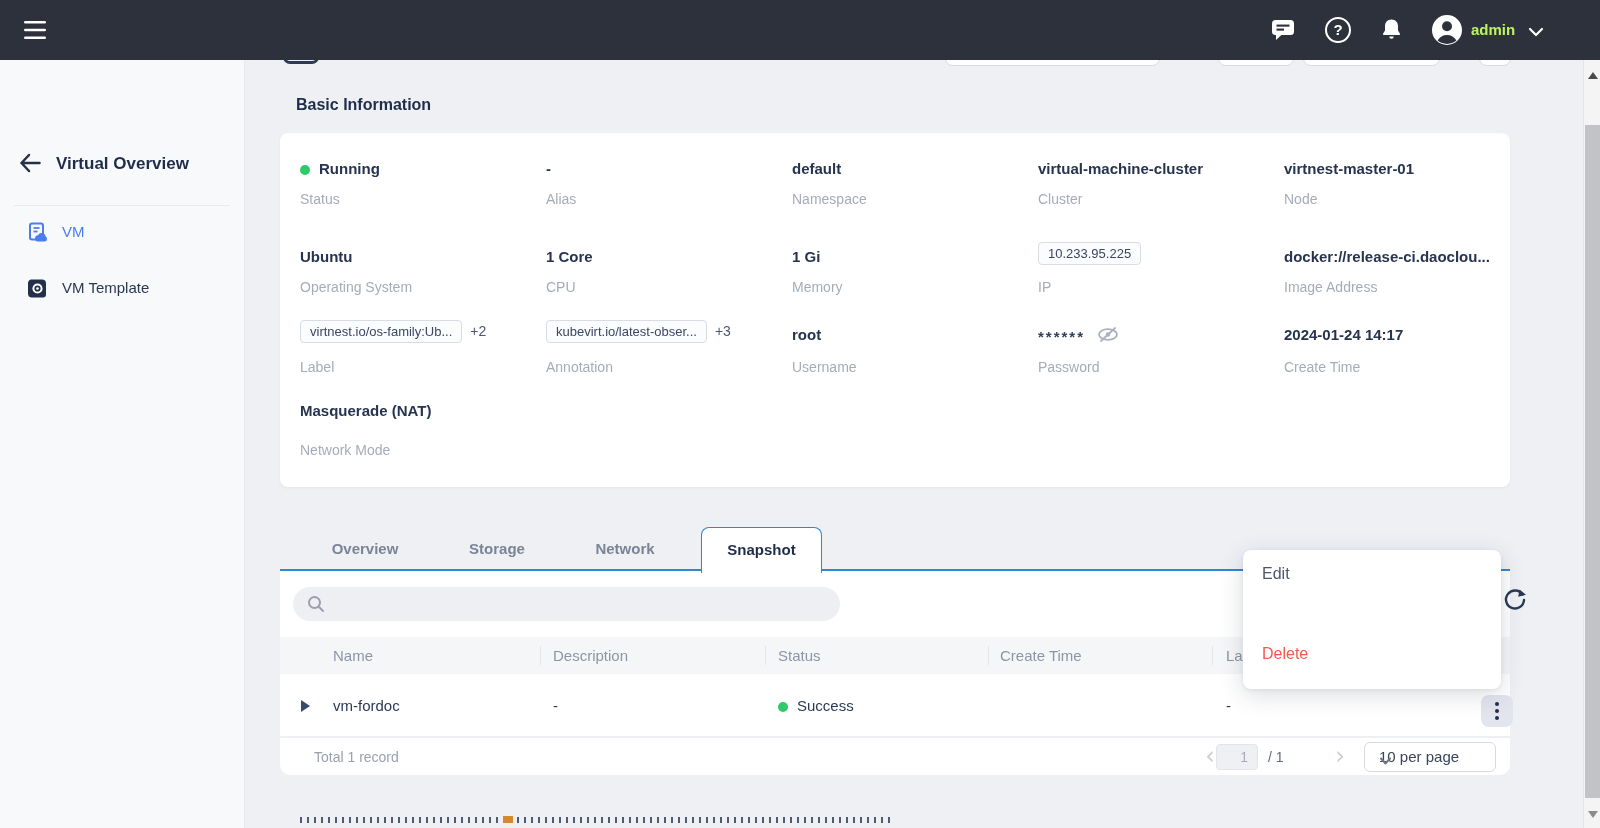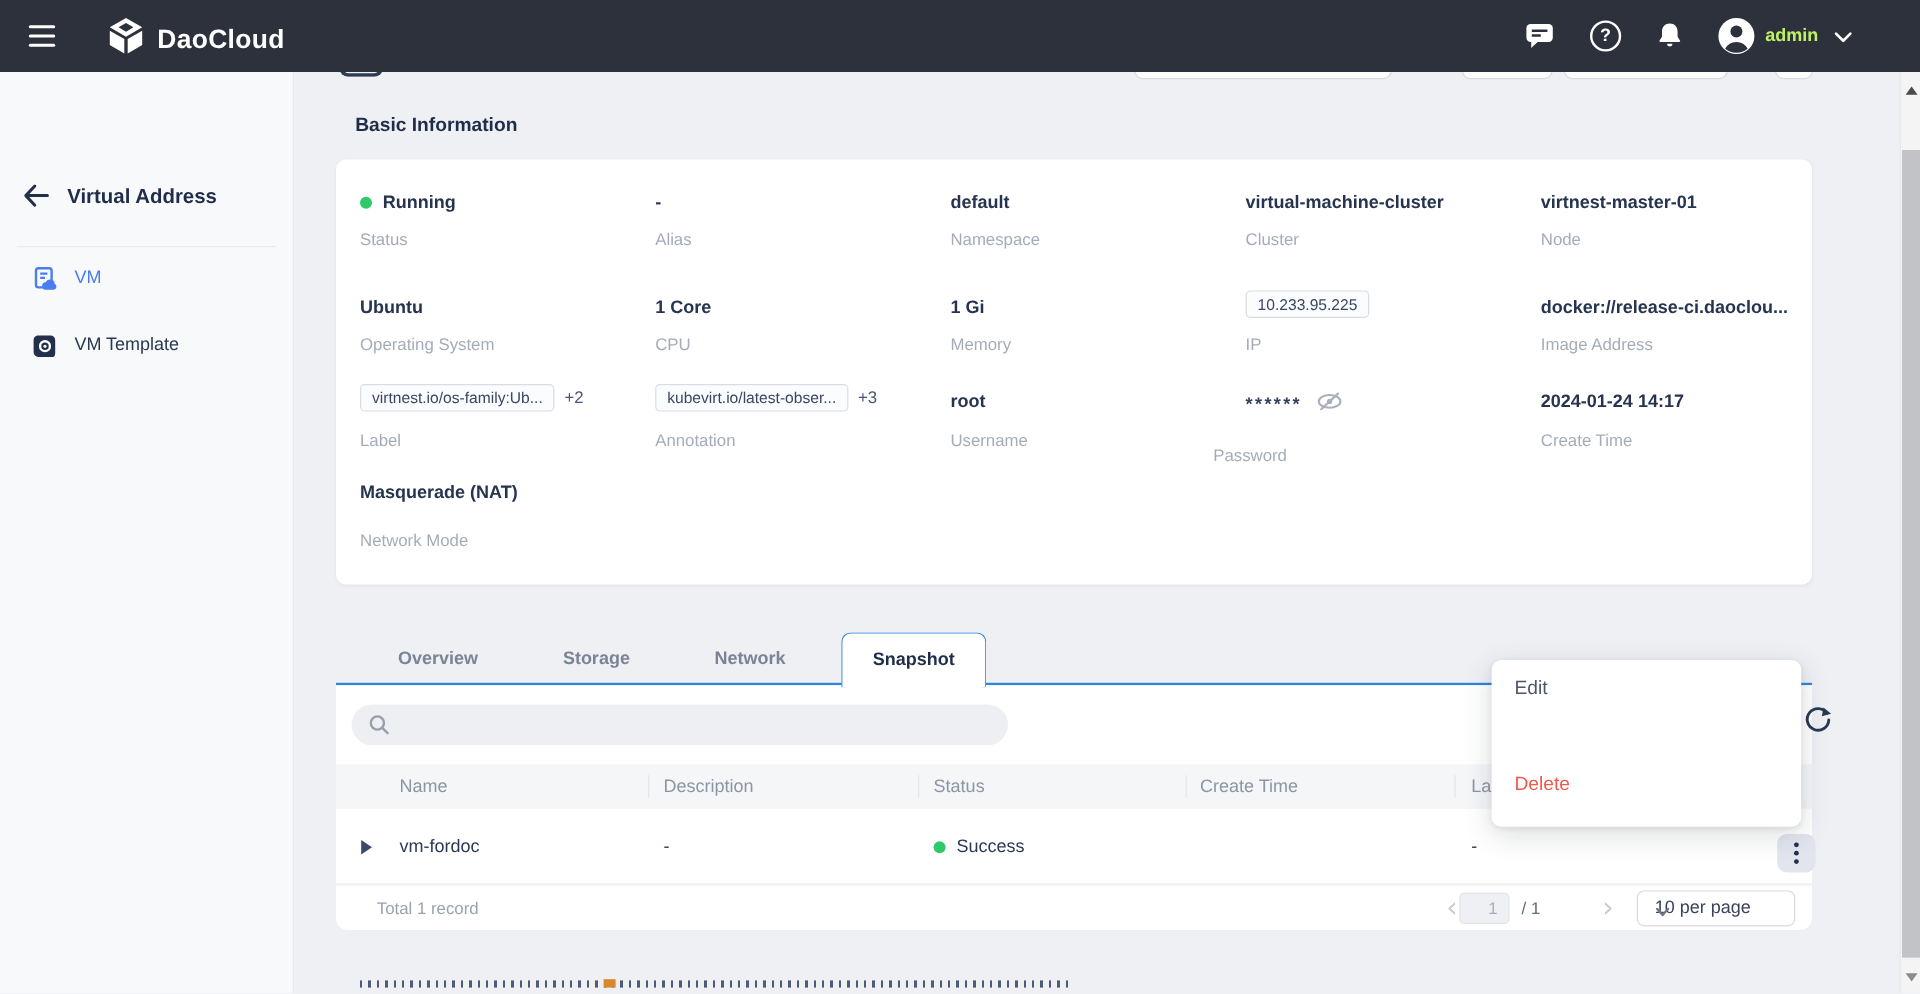--- a/index.html
+++ b/index.html
@@ -79,31 +79,20 @@
 <body>
 
 <div id="header">
   <div class="abs" style="left:22px; top:18px; cursor:pointer;">
     <svg width="28" height="24" viewBox="0 0 28 24">
       <rect x="2" y="3" width="22" height="2.6" rx="1.3" fill="#fff"></rect>
       <rect x="2" y="10.7" width="22" height="2.6" rx="1.3" fill="#fff"></rect>
       <rect x="2" y="18.4" width="22" height="2.6" rx="1.3" fill="#fff"></rect>
     </svg>
   </div>
-  <div class="abs" style="left:88px; top:13px; display:flex; align-items:center; gap:9px; cursor:pointer;">
-    <span>
-      <svg width="34" height="34" viewBox="0 0 34 34">
-        <polygon points="17,2 30.5,9.8 17,17.6 3.5,9.8" fill="#fff"></polygon>
-        <polygon points="3.5,12.6 15.6,19.6 15.6,31.6 3.5,24.6" fill="#fff"></polygon>
-        <polygon points="30.5,12.6 18.4,19.6 18.4,31.6 30.5,24.6" fill="#fff"></polygon>
-        <polygon points="17,6.2 23.2,9.8 17,13.4 10.8,9.8" fill="#2d313b"></polygon>
-      </svg>
-    </span>
-    <span class="brand-text">DaoCloud</span>
-  </div>
 
   <div class="abs" style="left:1271px; top:18px; cursor:pointer;">
     <svg width="25" height="24" viewBox="0 0 25 24">
       <rect x="1" y="2" width="22" height="15" rx="3.5" fill="#fff"></rect>
       <polygon points="5,16 5,22 11.5,16" fill="#fff"></polygon>
       <line x1="5.5" y1="7.6" x2="18.5" y2="7.6" stroke="#2d313b" stroke-width="2.1"></line>
       <line x1="5.5" y1="11.6" x2="13" y2="11.6" stroke="#2d313b" stroke-width="2.1"></line>
     </svg>
   </div>
   <div class="abs" style="left:1325px; top:17px; width:26px; height:26px; border:2px solid #fff; border-radius:50%; color:#fff; font-size:15px; font-weight:bold; text-align:center; line-height:22px; cursor:pointer;">?</div>
@@ -127,21 +116,21 @@
       </svg>
   </div>
 </div>
 
 <div id="sidebar">
   <div class="abs" style="left:18px; top:92px; cursor:pointer;">
     <svg width="24" height="22" viewBox="0 0 24 22">
       <path d="M11 3 L3.5 11 L11 19 M3.5 11 H21.5" fill="none" stroke="#22304c" stroke-width="2.5" stroke-linecap="round" stroke-linejoin="round"></path>
     </svg>
   </div>
-  <span class="abs side-title" style="left:56px; top:94px;">Virtual Address</span>
+  <span class="abs side-title" style="left:56px; top:94px;">Virtual Overview</span>
   <div class="side-divider"></div>
 
   <div class="side-item" style="top:152px;">
     <span class="abs" style="left:27px; top:10px;">
       <svg width="22" height="22" viewBox="0 0 22 22">
         <rect x="3" y="1.5" width="13" height="16" rx="2" fill="none" stroke="#4a7df0" stroke-width="2"></rect>
         <line x1="6.5" y1="6" x2="12.5" y2="6" stroke="#4a7df0" stroke-width="1.8"></line>
         <line x1="6.5" y1="9.5" x2="10.5" y2="9.5" stroke="#4a7df0" stroke-width="1.8"></line>
         <path d="M10.5 19.5a3.2 3.2 0 0 1 .5-6.3 4 4 0 0 1 7.6 1.3 2.7 2.7 0 0 1-.6 5z" fill="#4a7df0"></path>
       </svg>
@@ -221,21 +210,21 @@
     <div class="abs" style="left:758px; top:193px; display:flex; align-items:center; gap:12px;">
       <span class="v" style="letter-spacing:2px; color:#33415e;">******</span>
       <span style="cursor:pointer;">
         <svg width="22" height="17" viewBox="0 0 22 17">
           <ellipse cx="11" cy="8.5" rx="9" ry="5.3" fill="none" stroke="#aab1bd" stroke-width="1.8"></ellipse>
           <circle cx="11" cy="8.5" r="2.2" fill="#aab1bd"></circle>
           <line x1="4" y1="15" x2="18" y2="2" stroke="#aab1bd" stroke-width="1.8" stroke-linecap="round"></line>
         </svg>
       </span>
     </div>
-    <span class="abs l" style="left:731px; top:226px;margin-top:12px;">Password</span>
+    <span class="abs l" style="left:758px; top:226px;">Password</span>
 
     <span class="abs v" style="left:1004px; top:193px;">2024-01-24 14:17</span>
     <span class="abs l" style="left:1004px; top:226px;">Create Time</span>
 
     <span class="abs v" style="left:20px; top:269px;text-align:right;">Masquerade (NAT)</span>
     <span class="abs l" style="left:20px; top:309px;">Network Mode</span>
   </div>
 
   <div class="tab" style="left:74px; width:92px;">Overview</div>
   <div class="tab" style="left:206px; width:92px;">Storage</div>

